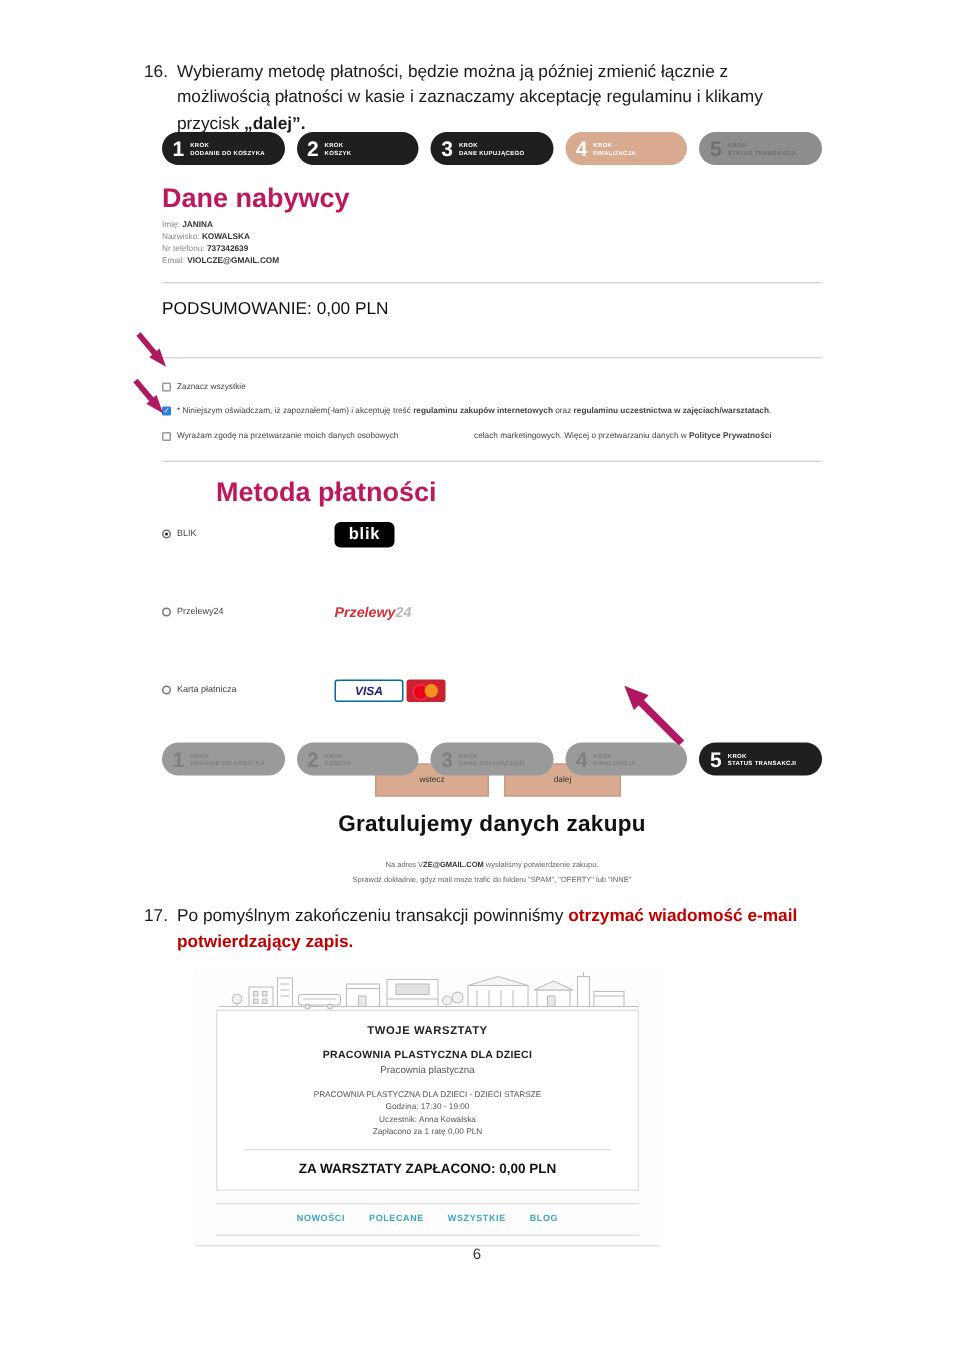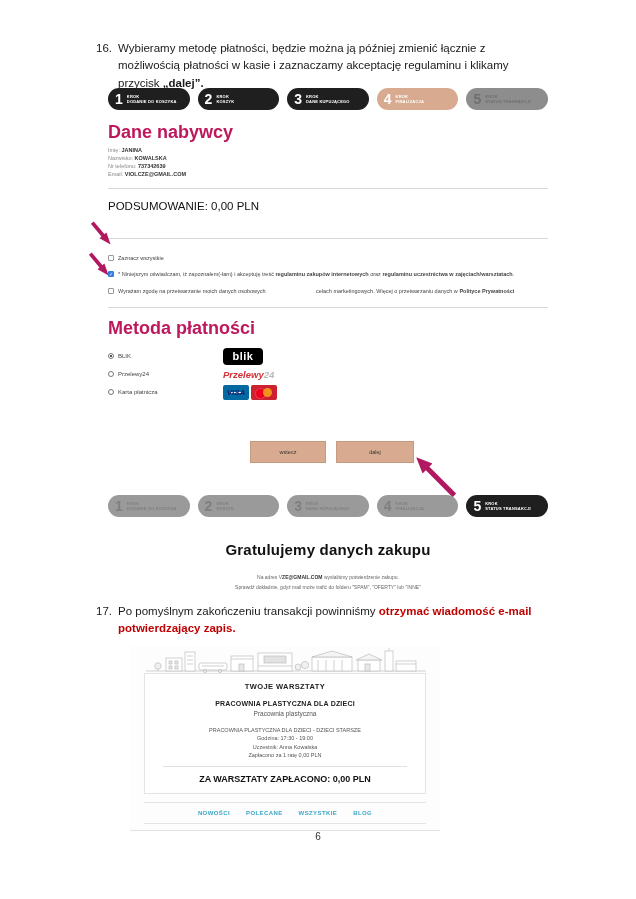--- a/index.html
+++ b/index.html
@@ -30,29 +30,29 @@
   .buyer-fields b{color:#333;}
   .sep{border:0;border-top:1px solid #d8d8d8;margin:0;}
   .summary{margin-top:11px;font-size:11.5px;font-weight:normal;color:#111;}
 
   .chkrow{display:flex;align-items:flex-start;gap:4px;font-size:5.5px;color:#444;line-height:1.3;}
   .chk{flex:0 0 auto;width:6px;height:6px;border:1px solid #999;border-radius:1px;background:#fff;box-sizing:border-box;}
   .chk.checked{background:#2f7de1;border-color:#2f7de1;color:#fff;font-size:5px;line-height:5px;text-align:center;}
   .consent2{display:flex;justify-content:space-between;}
   .consent2 .rt{width:232px;}
 
-  .payrow{display:flex;align-items:center;height:18px;}
+  .payrow{display:flex;align-items:center;height:18px;margin-top:34px;}
   .radio{flex:0 0 auto;width:6px;height:6px;border:1px solid #777;border-radius:50%;margin-right:4px;box-sizing:border-box;position:relative;background:#fff;}
   .radio.sel::after{content:"";position:absolute;left:1px;top:1px;width:2px;height:2px;border-radius:50%;background:#222;}
   .paylabel{font-size:6px;color:#444;width:105px;}
   .logo-blik{width:40px;height:17px;background:#000;border-radius:4px;color:#fff;font-weight:bold;font-size:11px;display:flex;align-items:center;justify-content:center;letter-spacing:.5px;}
   .logo-p24{font-style:italic;font-weight:bold;font-size:9.5px;color:#d13239;}
   .logo-p24 span{color:#b9b9b9;}
   .logo-cards{display:flex;gap:2px;align-items:center;}
-  .logo-visa{width:26px;height:15px;background:#fff;border:7px solid #0369a1;border-radius:2px;display:flex;align-items:center;justify-content:center;font-style:italic;font-weight:bold;font-size:8px;color:#1a1f71;box-sizing:border-box;}
+  .logo-visa{width:46px;height:15px;background:#fff;border:1px solid #0369a1;border-radius:2px;display:flex;align-items:center;justify-content:center;font-style:italic;font-weight:bold;font-size:8px;color:#1a1f71;box-sizing:border-box;}
   .logo-mc{width:26px;height:15px;background:#cc2131;border-radius:2px;position:relative;overflow:hidden;}
   .logo-mc i{position:absolute;top:3px;width:9px;height:9px;border-radius:50%;}
   .logo-mc .c1{left:4px;background:#eb001b;border:1px solid #fff3;}
   .logo-mc .c2{left:12px;background:#f79e1b;opacity:.9;}
 
   .btnrow{margin-top:40px;display:flex;}
   .btn{height:22px;background:#d8ab90;border:1px solid #c79b80;color:#333;font-size:5.5px;display:flex;align-items:center;justify-content:center;box-sizing:border-box;}
   .btn-back{width:76px;margin-left:142px;}
   .btn-next{width:78px;margin-left:10px;}
 
@@ -152,21 +152,21 @@
 
   <div class="chkrow consent2" style="margin-top:10px;">
     <span style="display:flex;gap:4px;">
       <span class="chk"></span>
       <span>Wyrażam zgodę na przetwarzanie moich danych osobowych</span>
     </span>
     <span class="rt"><span>celach marketingowych. Więcej o przetwarzaniu danych w </span><b>Polityce Prywatności</b></span>
   </div>
 
   <hr class="sep" style="margin-top:12px;">
-  <div class="h-sec" style="margin-top:10px;">Metoda płatności</div>
+  <div class="h-sec" style="margin-top:10px;margin-left:36px;">Metoda płatności</div>
 
   <div class="payrow" style="margin-top:8px;">
     <span class="radio sel"></span>
     <span class="paylabel">BLIK</span>
     <span class="logo-blik">blik</span>
   </div>
   <div class="payrow">
     <span class="radio"></span>
     <span class="paylabel">Przelewy24</span>
     <span class="logo-p24"><span style="color:#d13239;">Przelewy</span><span>24</span></span>

